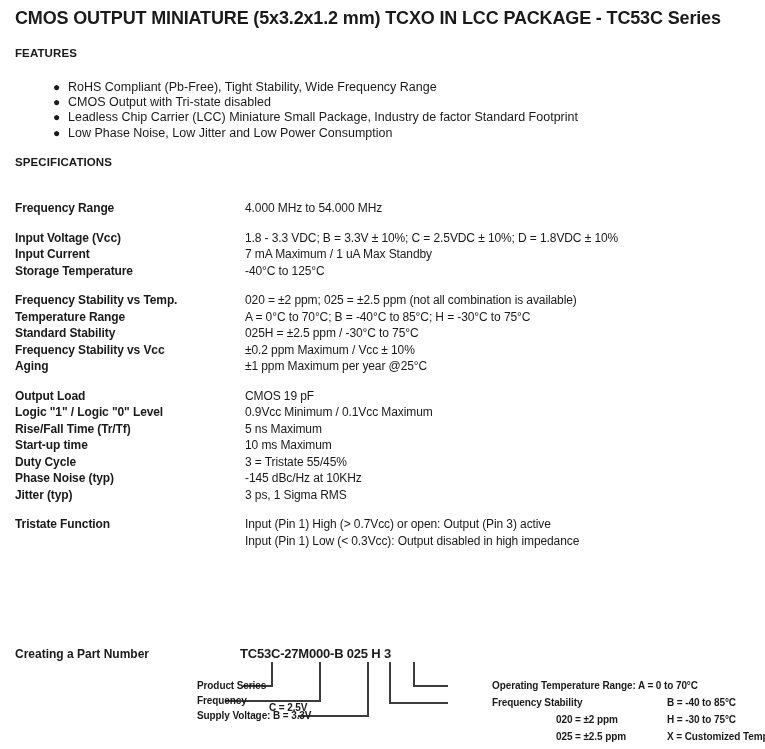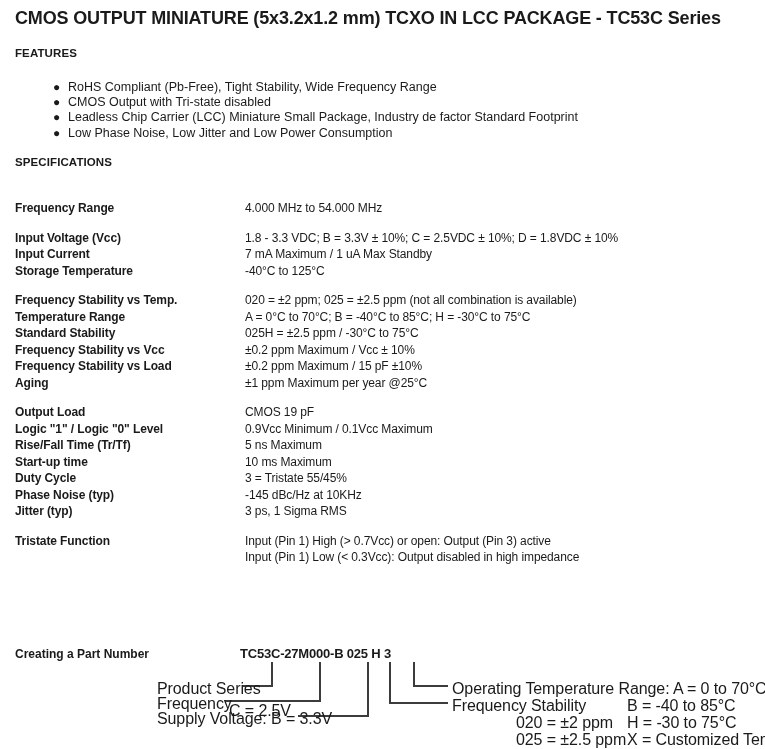--- a/index.html
+++ b/index.html
@@ -122,24 +122,25 @@
   .pn-diagram {
     position: absolute;
     left: 0;
     top: 0;
     width: 765px;
     height: 749px;
     pointer-events: none;
   }
   .pn-label {
     position: absolute;
-    font-size: 16px;
-    font-weight: normal;
+    font-size: 10px;
+    font-weight: bold;
     white-space: nowrap;
     letter-spacing: -0.1px;
+    margin-left: 40px;
   }
   .pn-label.right-col { }
 </style>
 </head>
 <body>
 
 <div class="page">
 
   <div class="doc-title">CMOS OUTPUT MINIATURE (5x3.2x1.2 mm) TCXO IN LCC PACKAGE - TC53C Series</div>
 
@@ -201,24 +202,20 @@
       </div>
       <div class="spec-row">
         <span class="spec-label">Standard Stability</span>
         <span class="spec-value">025H = ±2.5 ppm / -30°C to 75°C</span>
       </div>
       <div class="spec-row">
         <span class="spec-label">Frequency Stability vs Vcc</span>
         <span class="spec-value">±0.2 ppm Maximum / Vcc ± 10%</span>
       </div>
       <div class="spec-row">
-        <span class="spec-label">Frequency Stability vs Load</span>
-        <span class="spec-value">±0.2 ppm  Maximum / 15 pF ±10%</span>
-      </div>
-      <div class="spec-row">
         <span class="spec-label">Aging</span>
         <span class="spec-value">±1 ppm Maximum per year @25°C</span>
       </div>
     </div>
 
     <div class="spec-group">
       <div class="spec-row">
         <span class="spec-label">Output Load</span>
         <span class="spec-value">CMOS 19 pF</span>
       </div>

